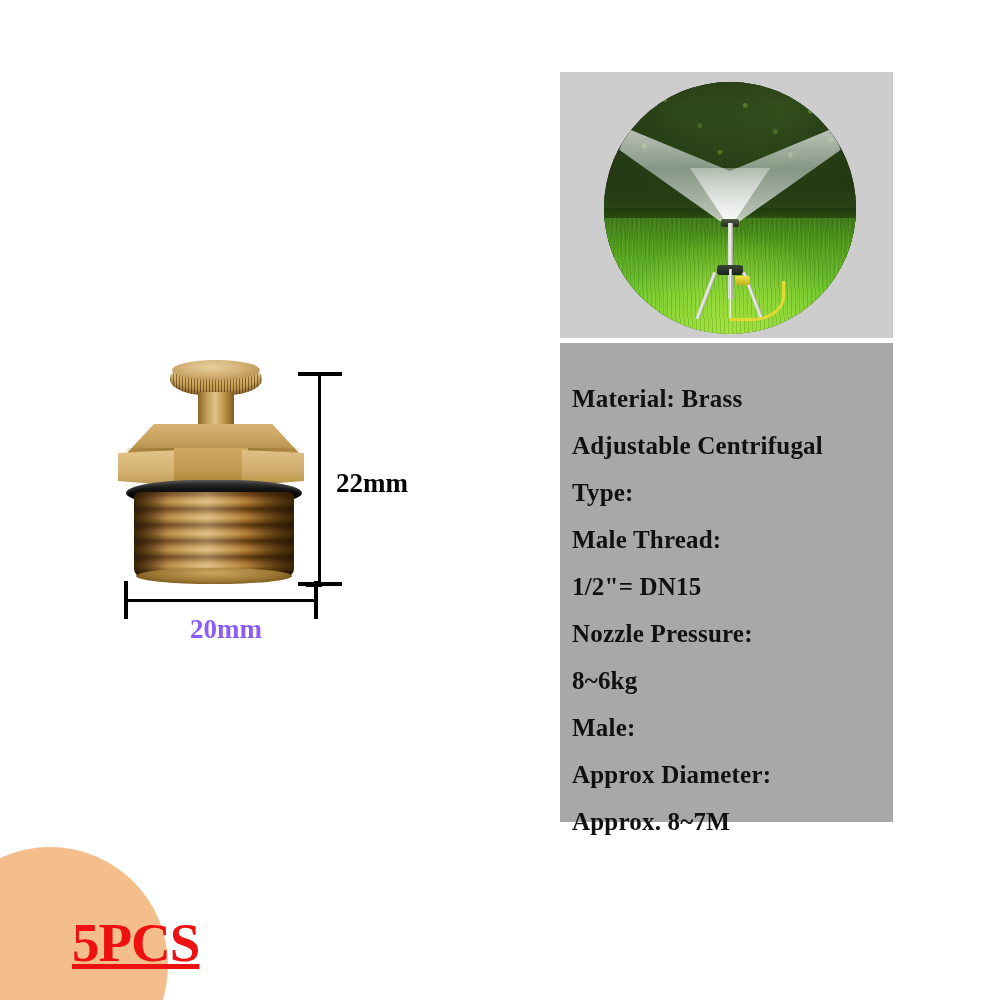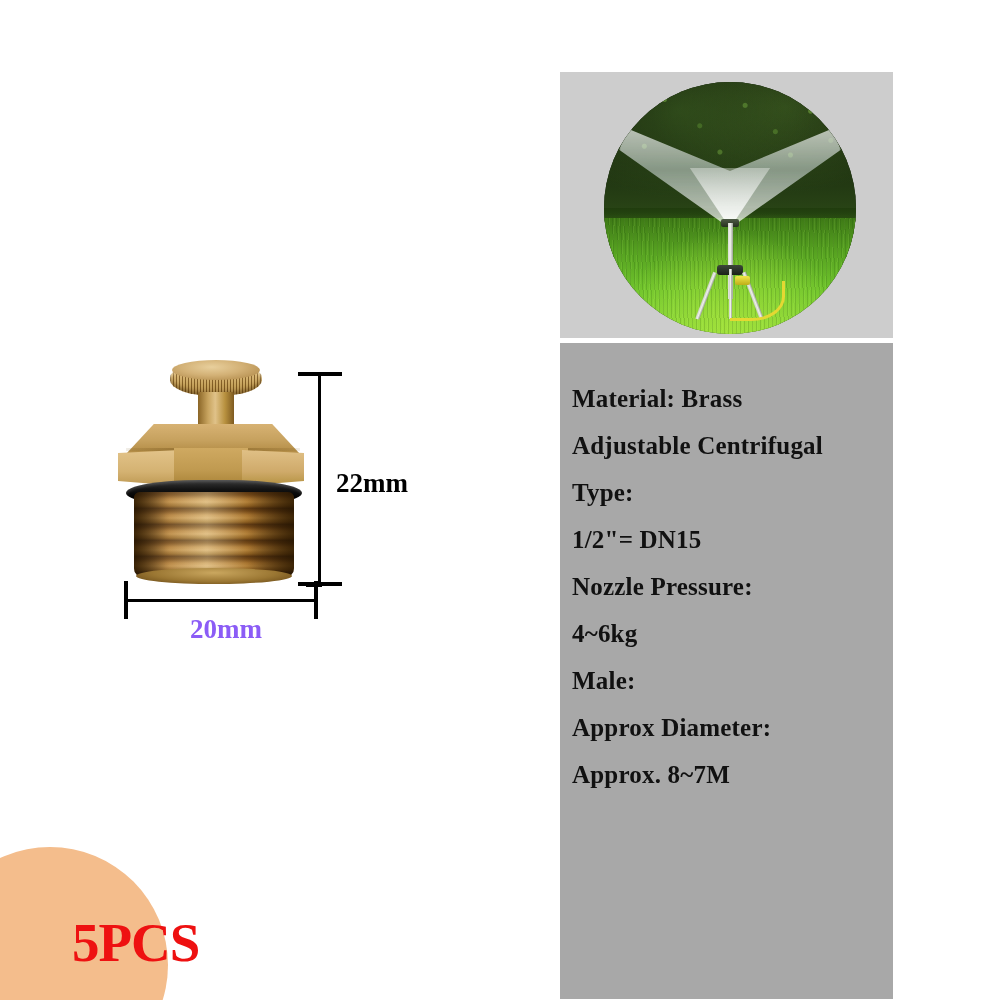--- a/index.html
+++ b/index.html
@@ -124,21 +124,21 @@
   
   .badge {
     position:absolute; left:-68px; top:847px; width:236px; height:236px;
     border-radius:50%;
     background:#f4bd8c;
     overflow:hidden;
   }
   .badge-text {
     position:absolute; left:72px; top:915px;
     font-size:55px; font-weight:bold; color:#ee1111;
-    letter-spacing:-1px; white-space:nowrap; line-height:1;
+    letter-spacing:-1px; white-space:nowrap; line-height:1;text-decoration:underline;
   }
 
   
   .photo-panel {
     position:absolute; left:560px; top:72px; width:333px; height:266px;
     background:#cdcdcd;
   }
   .circle-photo {
     position:absolute; left:44px; top:10px; width:252px; height:252px;
     border-radius:50%;
@@ -227,21 +227,21 @@
     border-radius:0 0 60% 0;
     background:transparent;
   }
   .cp-coupler {
     position:absolute; left:52%; top:77%; width:6%; height:3.5%;
     background: linear-gradient(180deg,#f0e64a 0%, #bfae18 100%);
     border-radius:2px;
   }
 
   .spec-panel {
-    position:absolute; left:560px; top:343px; width:333px; height:656px;
+    position:absolute; left:560px; top:343px; width:333px; height:479px;
     background:#a8a8a8;
     padding:32px 0 0 12px;
   }
   .spec-line {
     font-size:25px;
     font-weight:bold;
     color:#111111;
     line-height:47px;
     white-space:nowrap;
     letter-spacing:.2px;
@@ -305,21 +305,22 @@
       <div class="cp-leg c"></div>
       <div class="cp-hose"></div>
       <div class="cp-coupler"></div>
     </div>
   </div>
 
   <div class="spec-panel">
     <div class="spec-line">Material: Brass</div>
     <div class="spec-line">Adjustable Centrifugal</div>
     <div class="spec-line">Type:</div>
+    <div class="spec-line">Male Thread:</div>
     <div class="spec-line">1/2"= DN15</div>
     <div class="spec-line">Nozzle Pressure:</div>
-    <div class="spec-line">4~6kg</div>
+    <div class="spec-line">8~6kg</div>
     <div class="spec-line">Male:</div>
     <div class="spec-line">Approx Diameter:</div>
     <div class="spec-line">Approx. 8~7M</div>
   </div>
 
 </div>
 
 </body></html>

